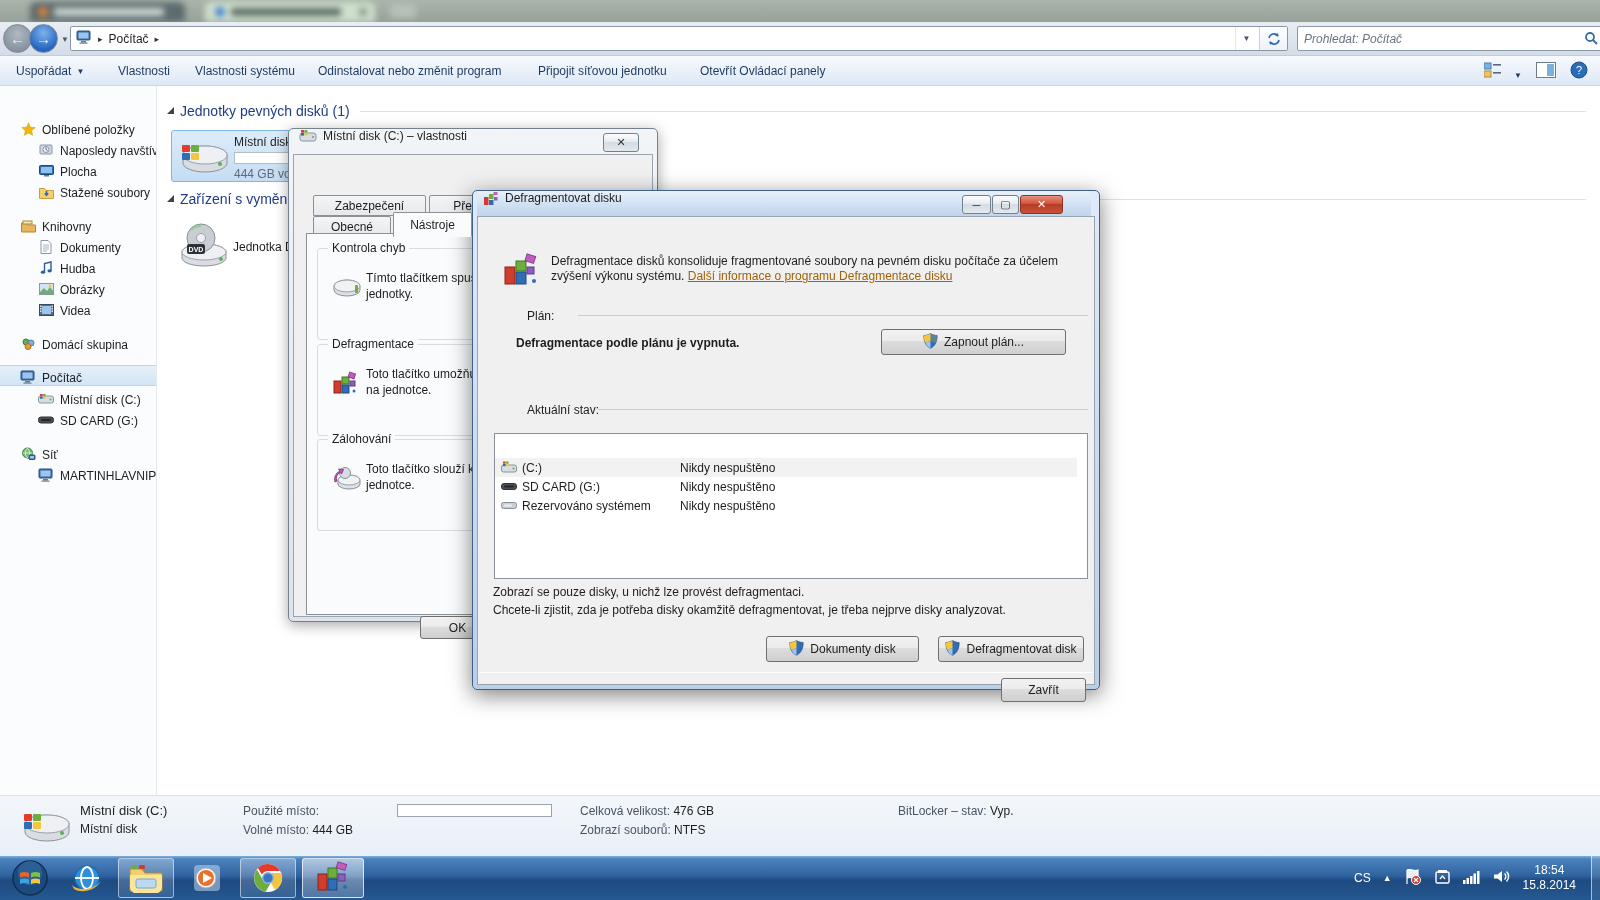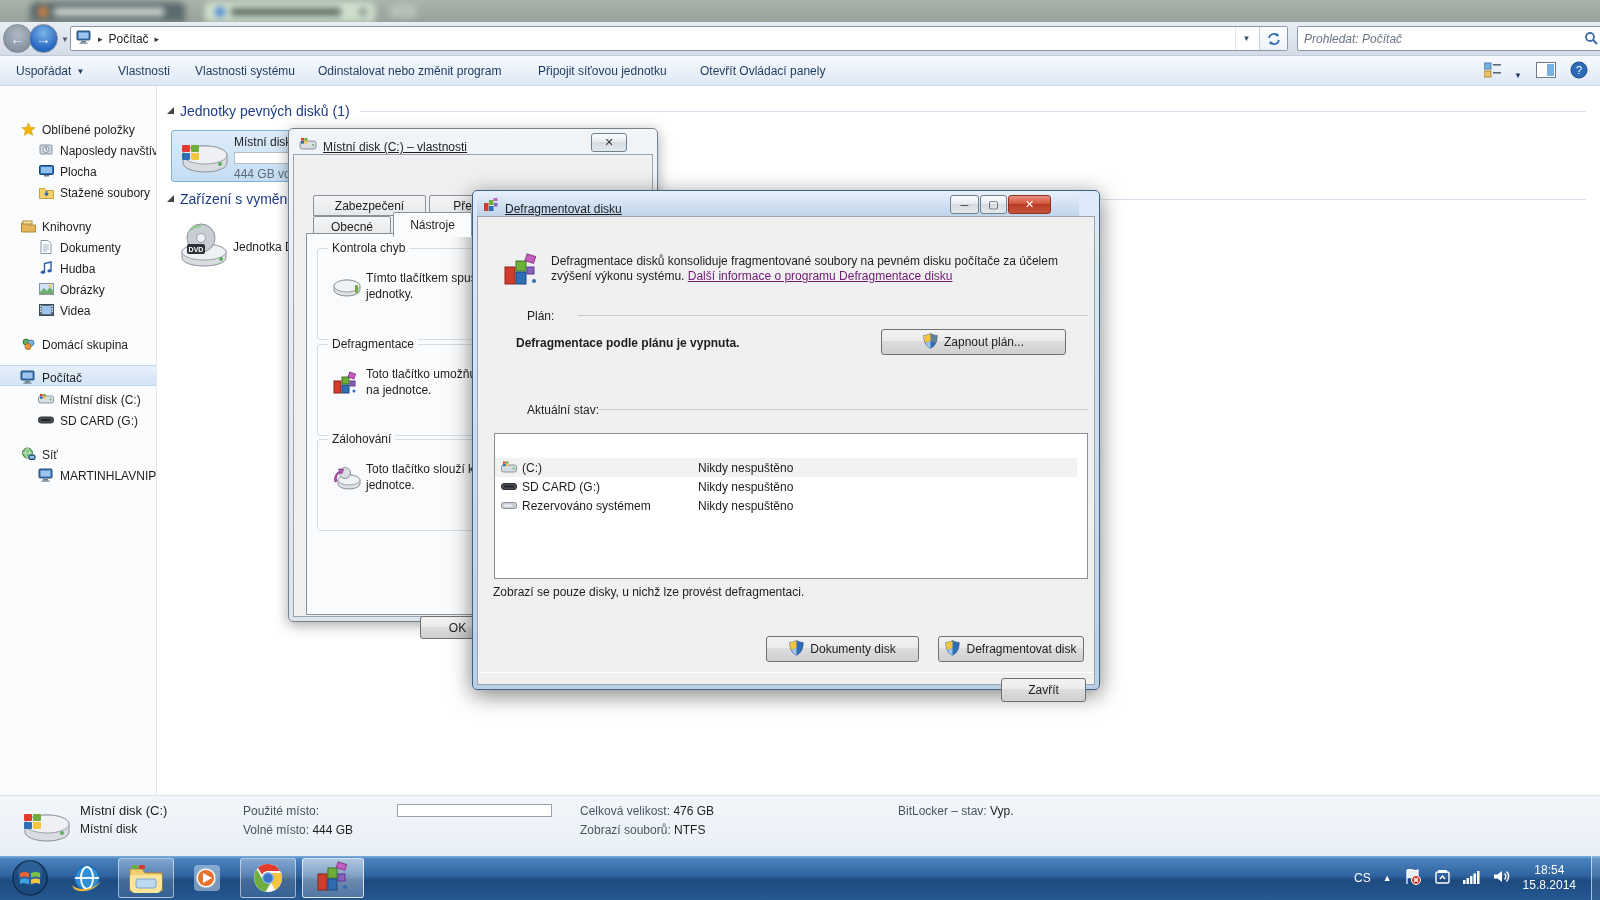--- a/index.html
+++ b/index.html
@@ -80,21 +80,21 @@
   .sb-icon { position:absolute; left:20px; top:6px; }
   .sb-line { position:absolute; white-space:nowrap; color:#1e1e1e; }
   .sb-label { color:#4a5563; }
   .sb-bar { position:absolute; left:397px; top:8px; width:155px; height:13px; background:#fff; border:1px solid #9aa4ae; }
   .sb-bar .fill { height:100%; background:linear-gradient(#54c7ec,#1f9ad0); }
 
   
   .dlg { position:absolute; border-radius:5px; }
   .dlg-frame-inactive { background:linear-gradient(#f2f5f8,#dde3ea); border:1px solid #75828e; box-shadow:0 3px 14px rgba(0,0,0,.35); }
   .dlg-frame-active { background:linear-gradient(#dfeafa,#b9cfe8); border:1px solid #3e6186; box-shadow:0 5px 22px rgba(0,0,0,.5); }
-  .dlg-title { position:absolute; left:4px; right:20px; top:0; height:25px; display:flex; align-items:flex-end;text-decoration:underline; }
+  .dlg-title { position:absolute; left:4px; right:8px; top:0; height:25px; display:flex; align-items:flex-start; }
   .dlg-title .t-ic { margin:0 6px 0 6px; }
   .dlg-title .t-txt { color:#1e1e1e; white-space:nowrap; }
   .winbtn { position:absolute; top:4px; height:19px; border:1px solid #70828f; border-radius:3px;
     background:linear-gradient(#fdfdfe,#e7ebf0 45%,#d3dae1 46%,#e4e9ee); display:flex; align-items:center; justify-content:center; font-size:11px; color:#333; }
   .winbtn.red { background:linear-gradient(#e89180,#d0543c 45%,#b83a24 46%,#c6523a); color:#fff; border-color:#8d3323; }
   .dlg-body { position:absolute; left:4px; right:4px; top:25px; bottom:4px; background:#f0f0f0; border:1px solid #9aa5b0; }
 
   
   .props { left:288px; top:128px; width:370px; height:494px; }
   .props .close-x { right:10px; width:36px; }
@@ -112,34 +112,34 @@
   .props .okbtn { position:absolute; left:126px; top:461px; width:75px; height:23px; }
 
   
   .defrag { left:472px; top:190px; width:628px; height:500px; }
   .defrag .dlg-title { background:linear-gradient(#e9f1fa,#cadcf0 70%,#bfd4ea); border-radius:4px 4px 0 0; }
   .defrag .b-min { right:100px; width:29px; }
   .defrag .b-max { right:72px; width:27px; }
   .defrag .b-close { right:28px; width:43px; }
   .df-intro-ic { position:absolute; left:25px; top:36px; }
   .df-intro { position:absolute; left:73px; top:37px; width:548px; line-height:15px; }
-  .df-link { color:#701a75; text-decoration:underline; cursor:pointer; }
+  .df-link { color:#a16207; text-decoration:underline; cursor:pointer; }
   .df-label { position:absolute; white-space:nowrap;margin-left:34px; }
   .hrule { position:absolute; height:1px; background:#c9ccd0; }
   .df-status { position:absolute; left:38px; top:119px; font-weight:bold; white-space:nowrap; }
   .df-btn-plan { position:absolute; left:403px; top:112px; width:185px; height:26px; }
   .shield { margin-right:6px; }
   .df-table { position:absolute; left:16px; top:216px; width:594px; height:146px; background:#fff; border:1px solid #8a9199; }
   .df-thead { position:absolute; left:0; top:0; right:0; height:22px; background:linear-gradient(#ffffff,#f2f3f5); border-bottom:1px solid #e0e3e6; display:flex; }
   .df-th { height:22px; display:flex; align-items:center; padding-left:8px; color:#33516d; border-right:1px solid #e0e3e6; white-space:nowrap; }
   .df-row { position:absolute; left:0; height:19px; display:flex; align-items:center; }
   .df-row.sel { background:#f2f2f2; width:582px; }
   .df-cell-disk { width:177px; display:flex; align-items:center; padding-left:6px; white-space:nowrap; }
   .df-cell-disk .ic { margin-right:5px; display:inline-flex; }
-  .df-cell-last { width:230px; padding-left:8px; white-space:nowrap;margin-left:18px; }
+  .df-cell-last { width:230px; padding-left:8px; white-space:nowrap; }
   .df-note { position:absolute; left:15px; white-space:nowrap; }
   .df-btn-analyze { position:absolute; left:288px; top:419px; width:153px; height:26px; }
   .df-btn-defrag { position:absolute; left:460px; top:419px; width:146px; height:26px; }
   .df-footline { position:absolute; left:1px; right:1px; top:455px; height:1px; background:#dfdfdf; border-bottom:1px solid #fff; }
   .df-btn-close { position:absolute; left:523px; top:461px; width:85px; height:24px; }
 
   
   .taskbar { position:absolute; left:0; top:856px; width:1600px; height:44px;
     background:linear-gradient(180deg,#7fb0dd 0%,#4a81bd 7%,#2f63a0 45%,#1d4a80 55%,#265891 100%); }
   .tb-btn { position:absolute; top:2px; height:40px; display:flex; align-items:center; justify-content:center; border-radius:3px; }
@@ -683,20 +683,21 @@
                   <rect x="3" y="3.5" width="8" height="2" rx="1" fill="#eef0f3"></rect>
                 </svg>
               </span>
             <span>Rezervováno systémem</span>
           </span>
           <span class="df-cell-last">Nikdy nespuštěno</span>
         </div>
       </div>
 
       <span class="df-note" style="top:368px;">Zobrazí se pouze disky, u nichž lze provést defragmentaci.</span>
+      <span class="df-note" style="top:386px;">Chcete-li zjistit, zda je potřeba disky okamžitě defragmentovat, je třeba nejprve disky analyzovat.</span>
 
       <div class="btn df-btn-analyze">
         <span class="shield"><svg width="15" height="16" viewBox="0 0 15 16">
               <path d="M7.5 0.5 C5 2 2.5 2.5 0.8 2.5 C0.8 9 3 13 7.5 15.3 C12 13 14.2 9 14.2 2.5 C12.5 2.5 10 2 7.5 0.5 Z" fill="#2f6db5" stroke="#1d4a80" stroke-width="0.6"></path>
               <path d="M7.5 0.5 C5 2 2.5 2.5 0.8 2.5 C0.8 5.5 1.3 8 2.5 10 L7.5 8 Z" fill="#f4c53f"></path>
               <path d="M7.5 8 L2.5 10 C3.6 12.4 5.3 14.2 7.5 15.3 Z" fill="#9cc4ef"></path>
             </svg></span>
         <span>Dokumenty disk</span>
       </div>
       <div class="btn df-btn-defrag">

